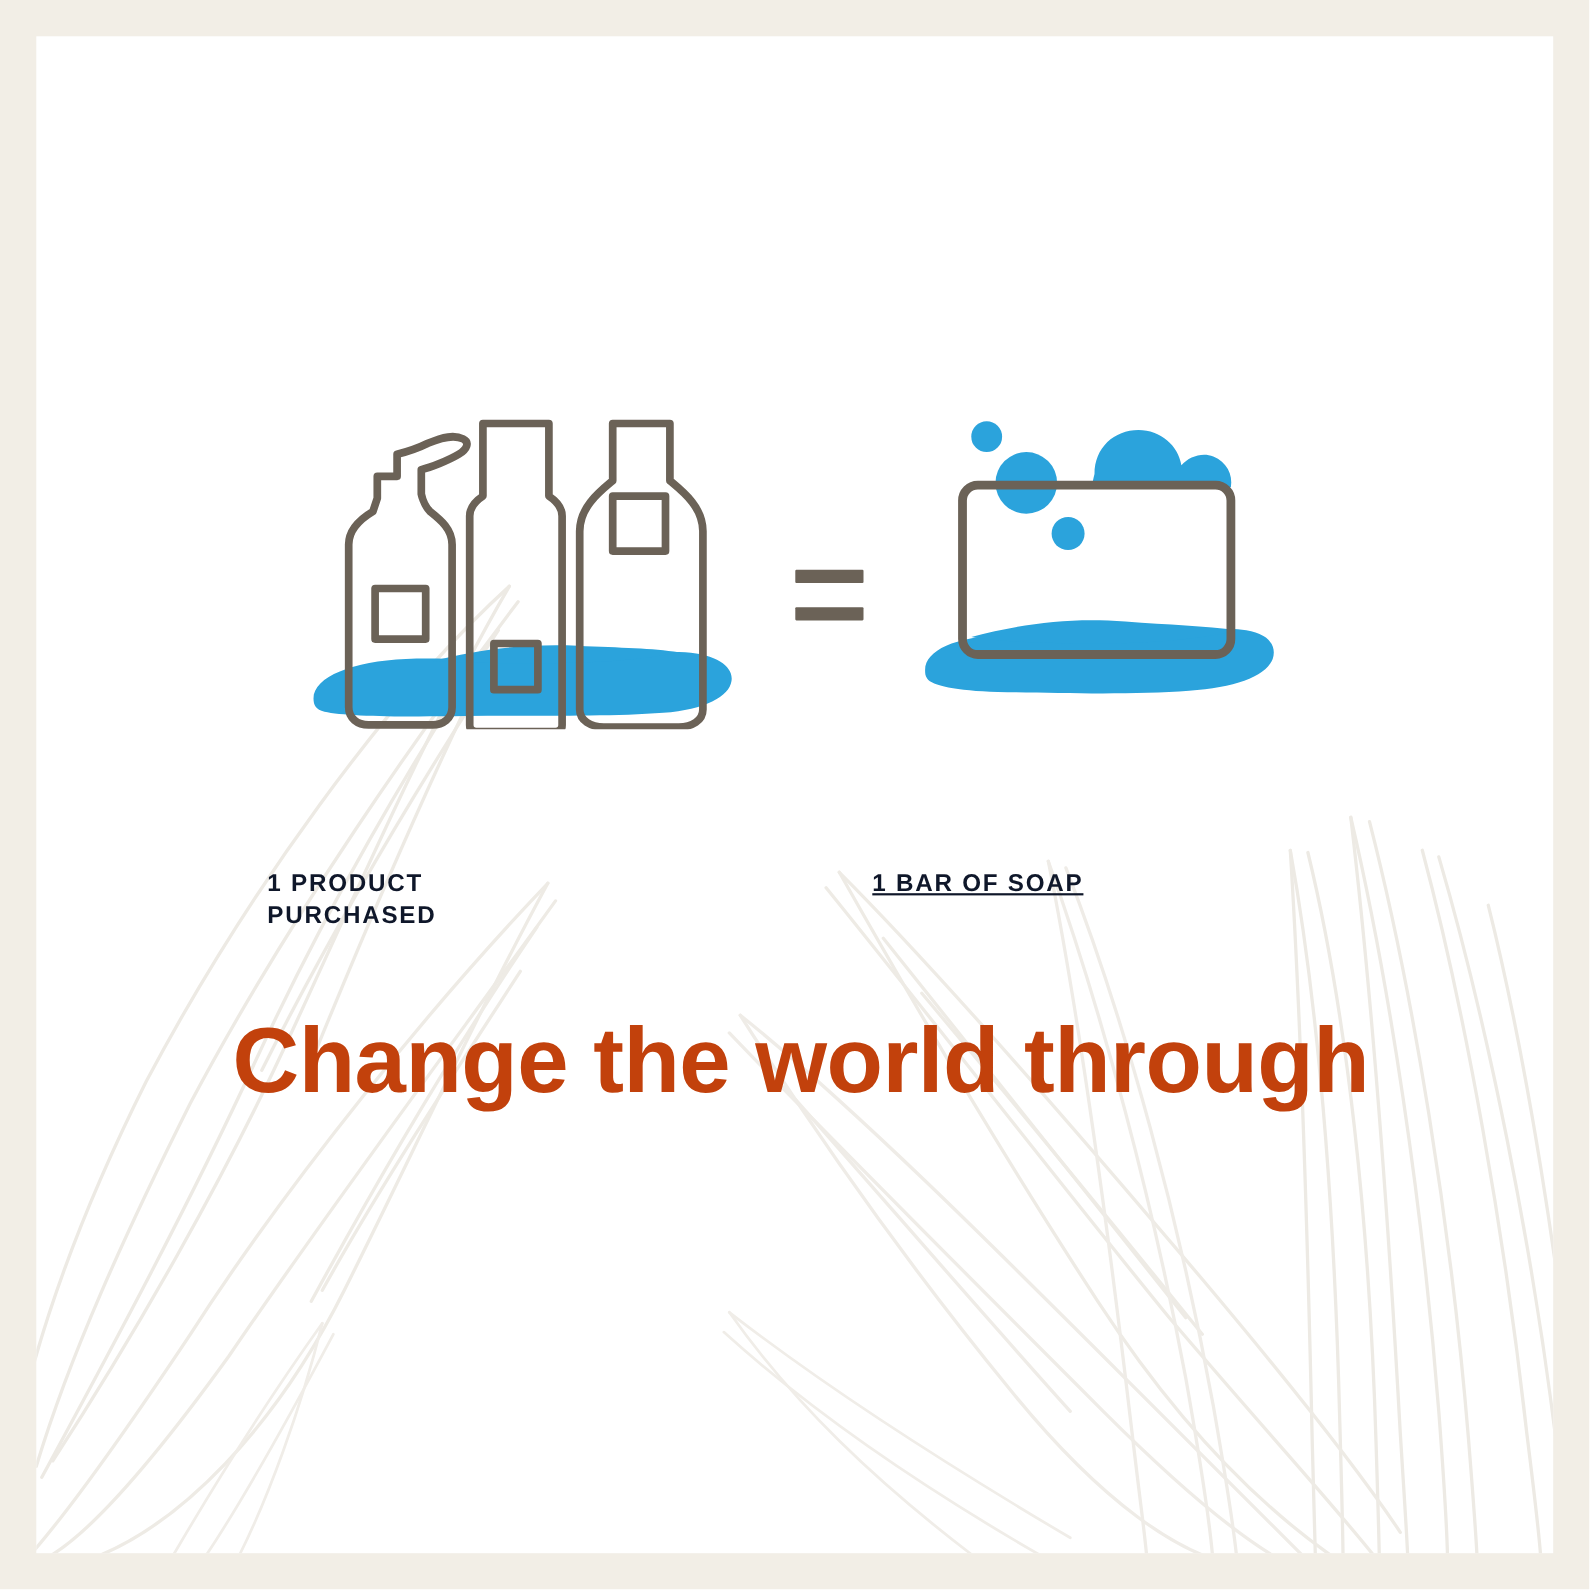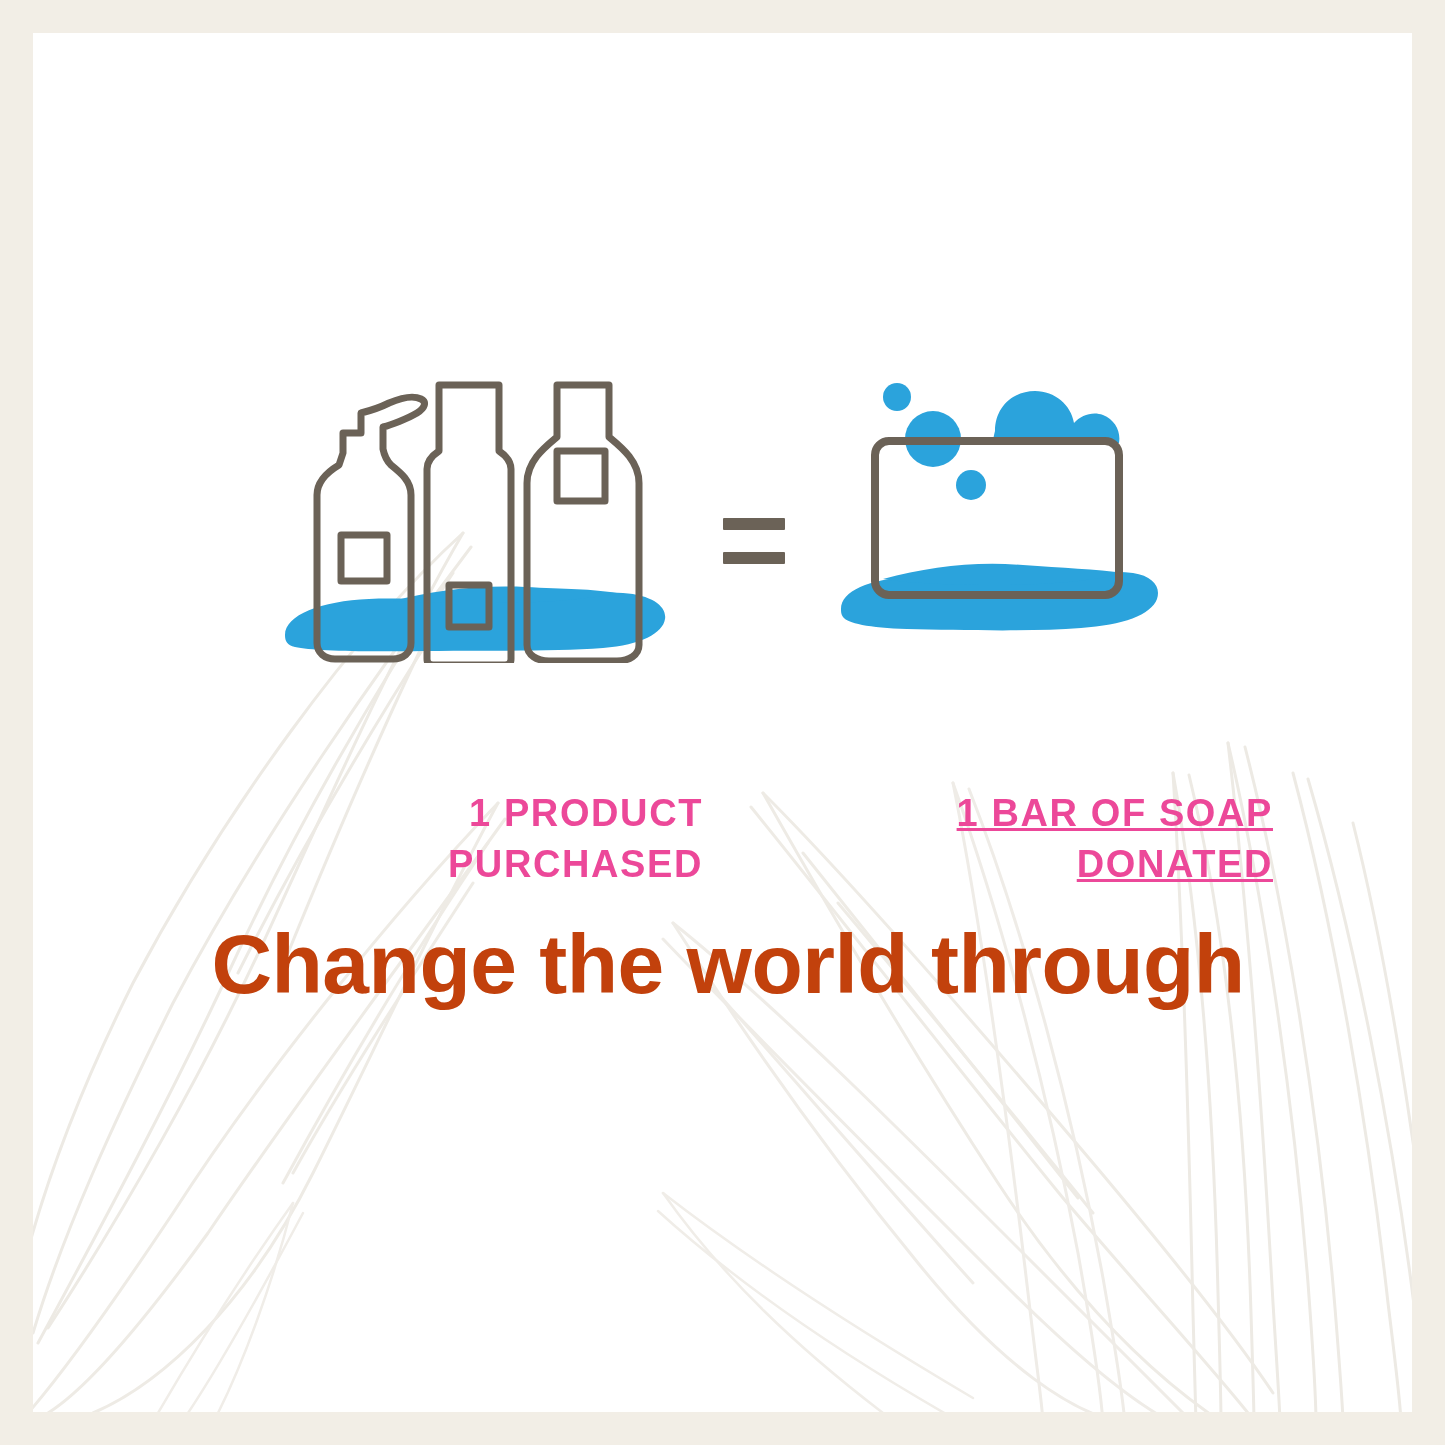--- a/index.html
+++ b/index.html
@@ -67,23 +67,23 @@
     width: 62px;
     height: 12px;
     background: #6B6257;
     border-radius: 1px;
   }
   .eq-bar + .eq-bar { margin-top: 22px; }
 
   
   .caption {
     position: absolute;
-    text-align: right;
-    color: #ec4899;
-    font-size: 38px;
+    text-align: left;
+    color: #0f172a;
+    font-size: 22px;
     font-weight: 700;
     letter-spacing: 1.6px;
     line-height: 1.33;
   }
   #caption-product { left: 210px; top: 755px; width: 460px; }
   #caption-soap    { left: 760px; top: 755px; width: 480px; text-decoration: underline; }
 
   
   #headline {
     position: absolute;
@@ -274,21 +274,20 @@
       </div>
     </div>
 
     <div class="caption" id="caption-product">
       <div>1 PRODUCT</div>
       <div>PURCHASED</div>
     </div>
 
     <div class="caption" id="caption-soap">
       <div>1 BAR OF SOAP</div>
-      <div>DONATED</div>
     </div>
 
     <div id="headline">
       <span class="hl-line">Change the world through</span>
     </div>
 
   </div>
 </div>
 
 </body></html>

